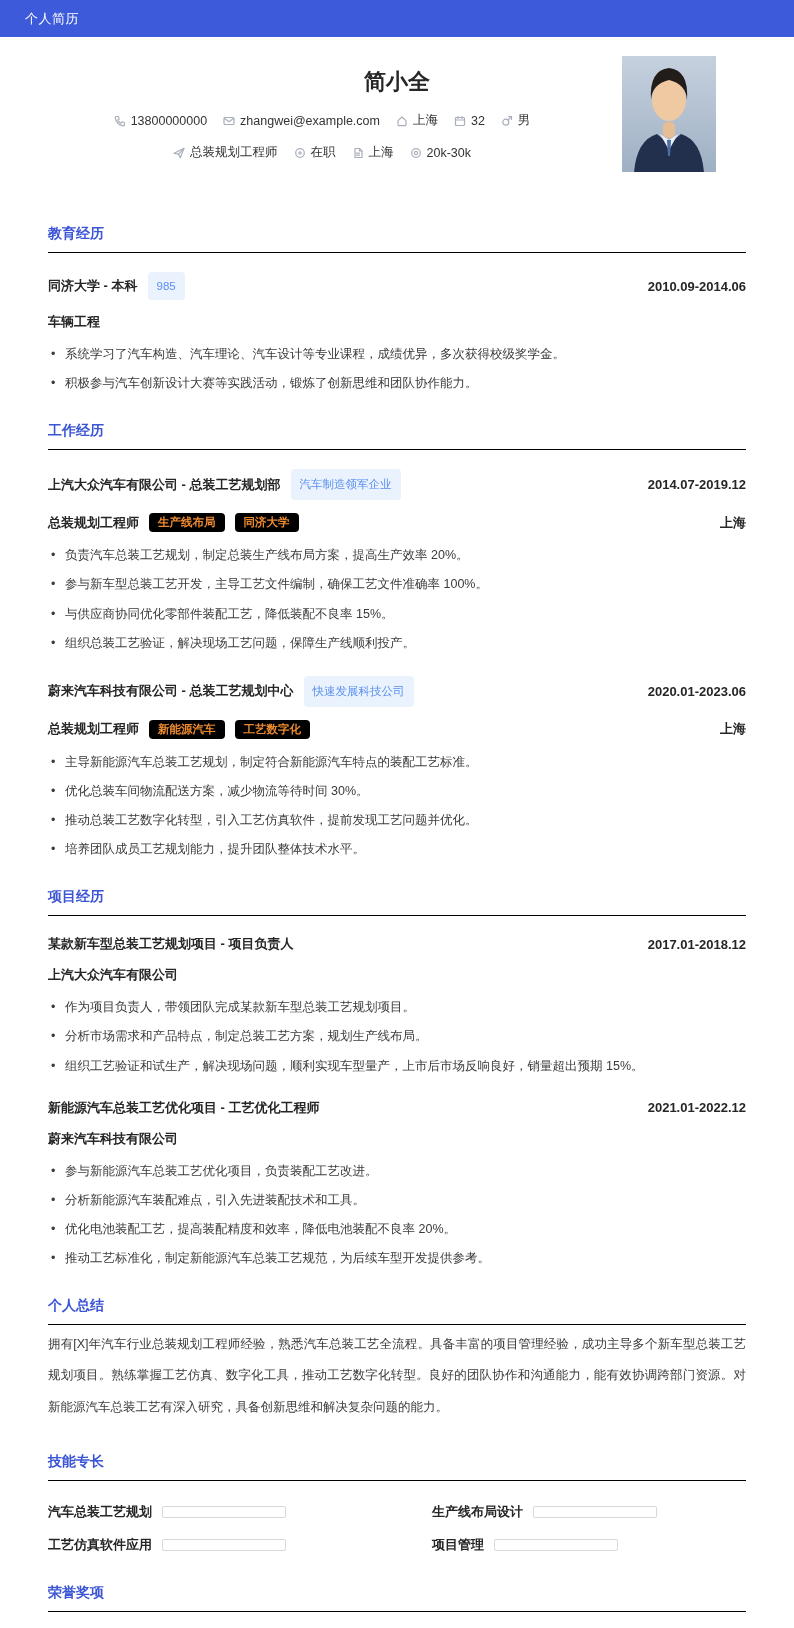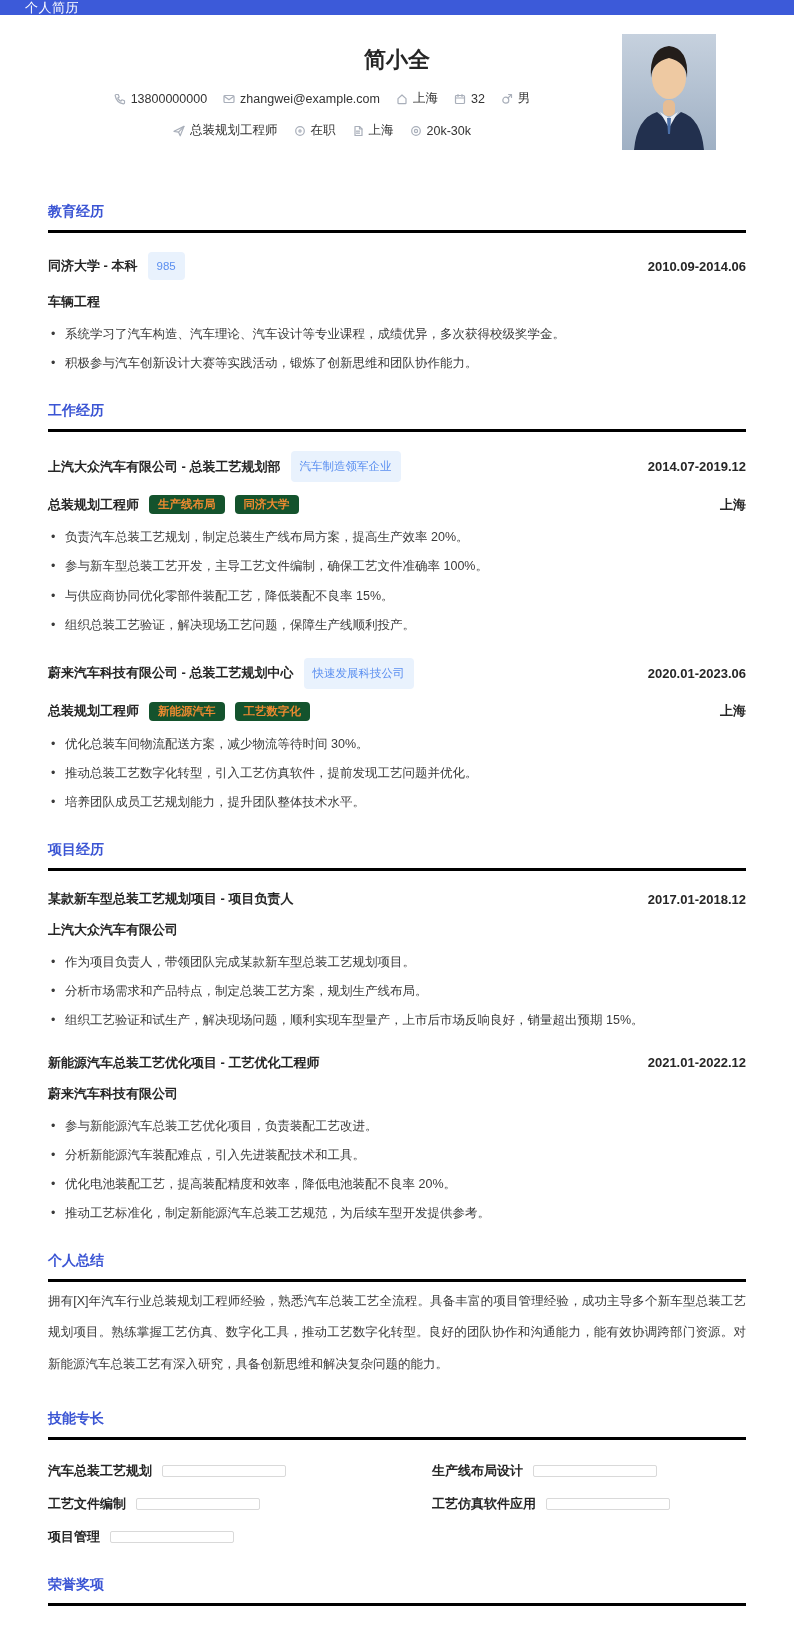--- a/index.html
+++ b/index.html
@@ -1,49 +1,49 @@
 <!DOCTYPE html>
 <html><head>
 <meta charset="utf-8">
 <style>
   html,body{margin:0;padding:0;}
   body{
     width:794px;min-height:1628px;background:#ffffff;color:#262626;
     font-family:"Liberation Sans","DejaVu Sans",sans-serif;
   }
   .topbar{
-    height:15px;background:#3c5ad9;color:#fff;display:flex;align-items:center;
+    height:37px;background:#3c5ad9;color:#fff;display:flex;align-items:center;
     padding-left:25px;font-size:13px;letter-spacing:.5px;
   }
   .content{padding:0 48px 70px;position:relative;}
 
   
   .resume-header{position:relative;padding-top:20px;min-height:138px;}
   .photo{position:absolute;top:19px;right:30px;width:94px;height:116px;overflow:hidden;background:#b9c6d6;}
   .name{font-size:22px;font-weight:bold;text-align:center;margin:10px 0 0;}
   .contact-row{
     display:flex;justify-content:center;align-items:center;gap:16px;
     width:calc(100% - 150px);margin-top:15px;font-size:12.5px;color:#333;text-align:center;
   }
   .ci{display:flex;align-items:center;gap:5px;white-space:nowrap;}
   .ico{width:12px;height:12px;stroke:#a9afba;fill:none;stroke-width:1.2;stroke-linecap:round;stroke-linejoin:round;flex:none;}
 
   
   section{margin-top:30px;}
   .sec-title{
     font-size:14px;font-weight:bold;color:#3b55d4;margin:0;
-    padding-bottom:9px;border-bottom:3px solid #000000;
+    padding-bottom:9px;border-bottom:1px solid #000000;
   }
   .entry{margin-top:19px;}
   .row{display:flex;justify-content:space-between;align-items:center;}
   .row-left{display:flex;align-items:center;gap:10px;min-width:0;}
   .b13{font-size:13px;font-weight:bold;}
   .date{font-size:13px;font-weight:bold;white-space:nowrap;}
   .badge{font-size:11.5px;padding:8px 9px;border-radius:4px;background:#e9f2fd;color:#5b8ff0;white-space:nowrap;}
-  .tag{font-size:11.5px;font-weight:bold;padding:2px 9px;border-radius:4px;background:#14532d;color:#ec8a30;white-space:nowrap;}
+  .tag{font-size:11.5px;font-weight:bold;padding:2px 9px;border-radius:4px;background:#000000;color:#ec8a30;white-space:nowrap;}
   .sub-row{margin-top:13px;}
   ul.bullets{list-style:none;margin:14px 0 0;padding:0;font-size:12.5px;color:#3a3a3a;}
   ul.bullets li{position:relative;padding-left:17px;margin-bottom:11px;line-height:1.45;}
   ul.bullets li::before{content:"\2022";position:absolute;left:3px;color:#3a3a3a;}
 
   .summary-text{font-size:12.5px;line-height:2.5;color:#3a3a3a;margin:4px 0 0;text-align:justify;}
 
   
   .skills-grid{display:grid;grid-template-columns:1fr 1fr;column-gap:70px;row-gap:15px;margin-top:22px;}
   .skill{display:flex;align-items:center;gap:10px;}
@@ -204,20 +204,21 @@
       </div>
       <div class="row sub-row">
         <div class="row-left">
           <span class="b13">总装规划工程师</span>
           <span class="tag">新能源汽车</span>
           <span class="tag">工艺数字化</span>
         </div>
         <span class="date">上海</span>
       </div>
       <ul class="bullets">
+        <li>主导新能源汽车总装工艺规划，制定符合新能源汽车特点的装配工艺标准。</li>
         <li>优化总装车间物流配送方案，减少物流等待时间 30%。</li>
         <li>推动总装工艺数字化转型，引入工艺仿真软件，提前发现工艺问题并优化。</li>
         <li>培养团队成员工艺规划能力，提升团队整体技术水平。</li>
       </ul>
     </div>
   </section>
 
   <section>
     <h2 class="sec-title">项目经历</h2>
 
@@ -259,24 +260,20 @@
     <div class="skills-grid">
       <div class="skill">
         <span class="skill-label">汽车总装工艺规划</span>
         <span class="bar"><span class="bar-fill" style="width: 85%;"></span></span>
       </div>
       <div class="skill">
         <span class="skill-label">生产线布局设计</span>
         <span class="bar"><span class="bar-fill" style="width: 80%;"></span></span>
       </div>
       <div class="skill">
-        <span class="skill-label">工艺文件编制</span>
-        <span class="bar"><span class="bar-fill" style="width: 90%;"></span></span>
-      </div>
-      <div class="skill">
         <span class="skill-label">工艺仿真软件应用</span>
         <span class="bar"><span class="bar-fill" style="width: 80%;"></span></span>
       </div>
       <div class="skill">
         <span class="skill-label">项目管理</span>
         <span class="bar"><span class="bar-fill" style="width: 80%;"></span></span>
       </div>
     </div>
   </section>
 

